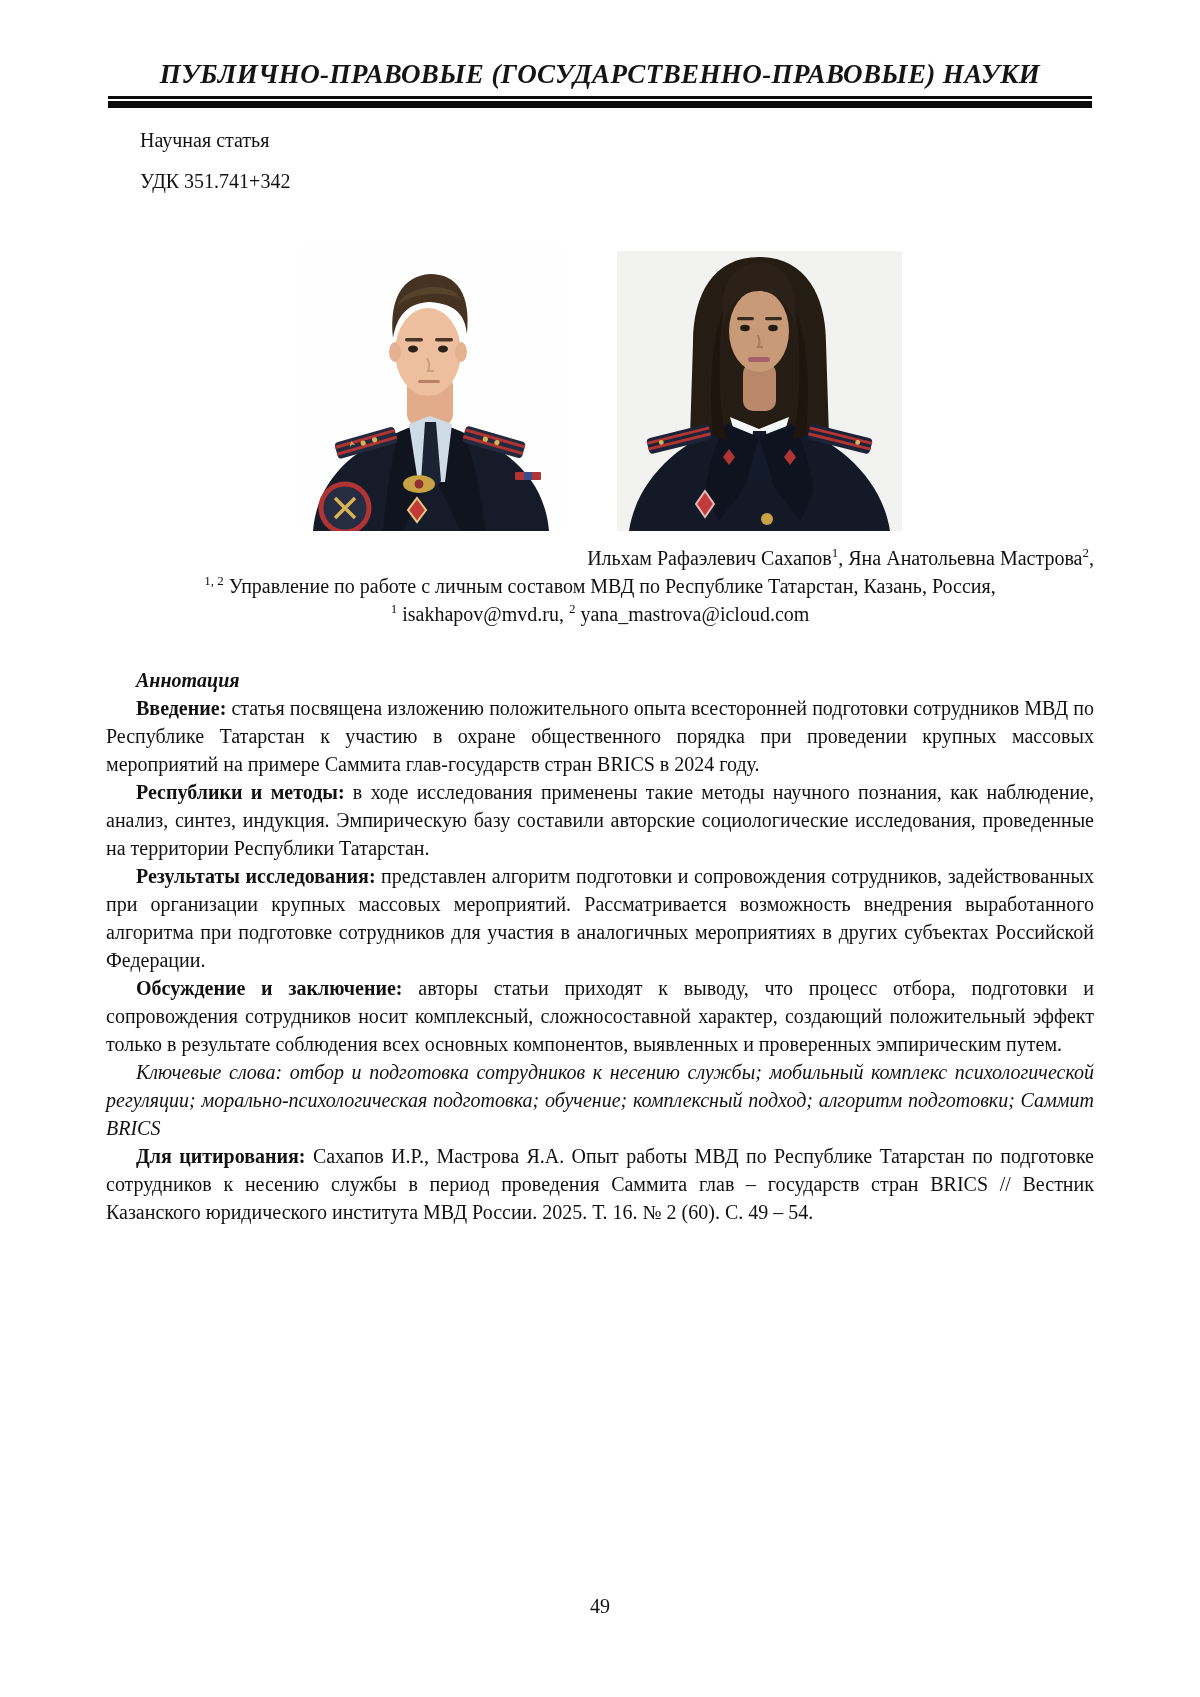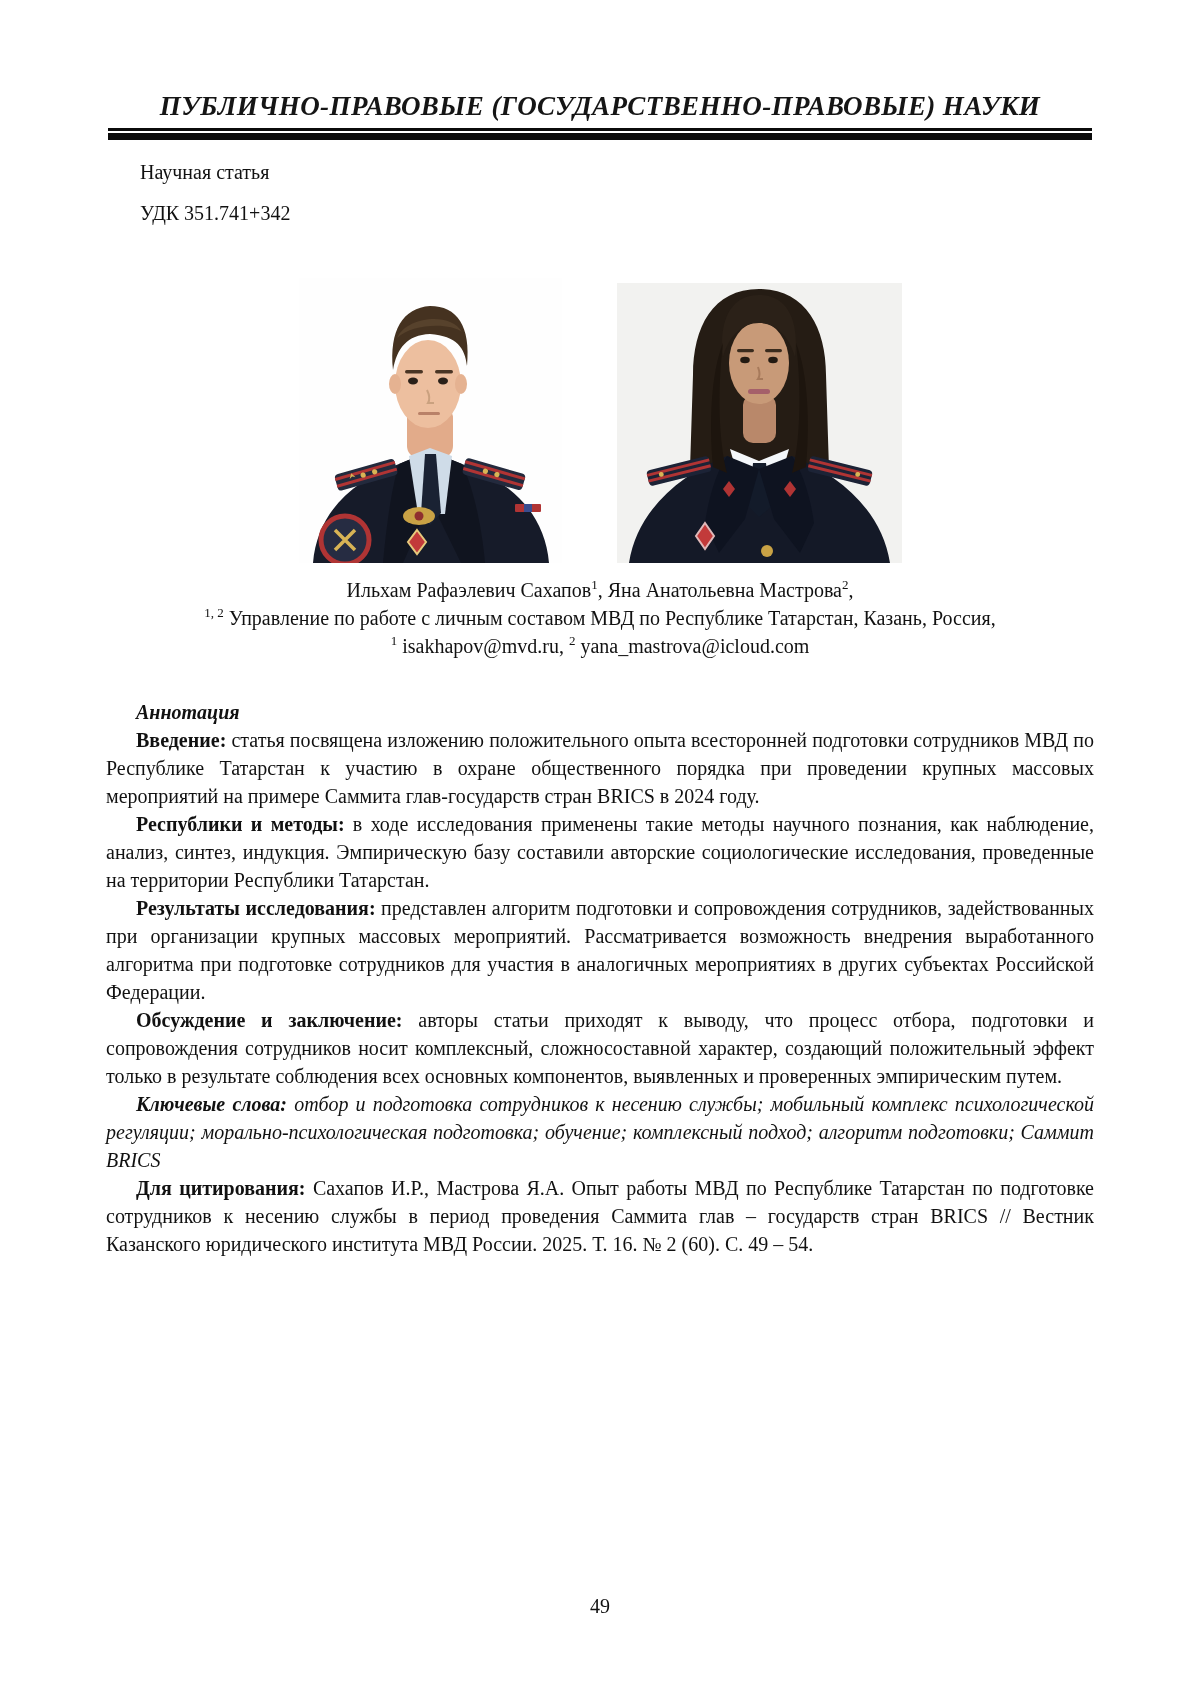--- a/index.html
+++ b/index.html
@@ -2,50 +2,50 @@
 <html lang="ru"><head>
 <meta charset="utf-8">
 <style>
   html,body{margin:0;padding:0;background:#ffffff;}
   .page{
     position:relative;width:1200px;height:1697px;margin:0 auto;background:#ffffff;
     font-family:"Liberation Serif","DejaVu Serif",serif;color:#111;overflow:hidden;
   }
   .inner{padding:0 106px;}
   .section-header{
-    margin:0;padding:90px 4px 0 4px;
+    margin:0;padding:58px 4px 0 4px;
     font-size:27px;line-height:33px;font-weight:bold;font-style:italic;
     text-align:center;letter-spacing:.4px;white-space:nowrap;color:#151515;
   }
   .double-rule{
     margin:5px 2px 0 2px;height:2px;background:#fff;
     border-top:3px solid #0b0b0b;border-bottom:7px solid #0b0b0b;
   }
   .article-type{margin:20px 0 16px 34px;font-size:20px;line-height:25px;}
   .udk{margin:0 0 14px 34px;font-size:20px;line-height:25px;}
 
   .photos{
     margin-top:52px;display:flex;justify-content:center;align-items:flex-end;gap:55px;
   }
   .photo{display:block;}
 
   .article-title{
     margin:30px 0 0 0;font-size:20.5px;line-height:26px;font-weight:bold;
     text-align:center;letter-spacing:.2px;
   }
-  .authors-line{margin-top:13px;text-align:center;font-size:20px;line-height:28px;}
+  .authors-line{margin-top:13px;text-align:right;font-size:20px;line-height:28px;}
   .affiliation-line,.emails-line{text-align:center;font-size:20px;line-height:28px;}
   sup{font-size:13px;line-height:0;}
 
   .abstract{margin-top:38px;font-size:20px;line-height:28px;}
   .abstract p{margin:0;text-indent:30px;text-align:justify;}
   .abstract .lead{font-weight:bold;}
   .annotation-heading{font-weight:bold;font-style:italic;text-align:left !important;}
   .keywords{font-style:italic;}
-  .keywords .lead{font-weight:bold;}
+  .keywords .lead{font-weight:normal;}
   .copyright{text-align:left !important;}
   .page-number{
     position:absolute;left:0;right:0;top:1594px;text-align:center;
     font-size:20px;line-height:24px;
   }
 </style>
 </head>
 <body>
 
 <div class="page">

